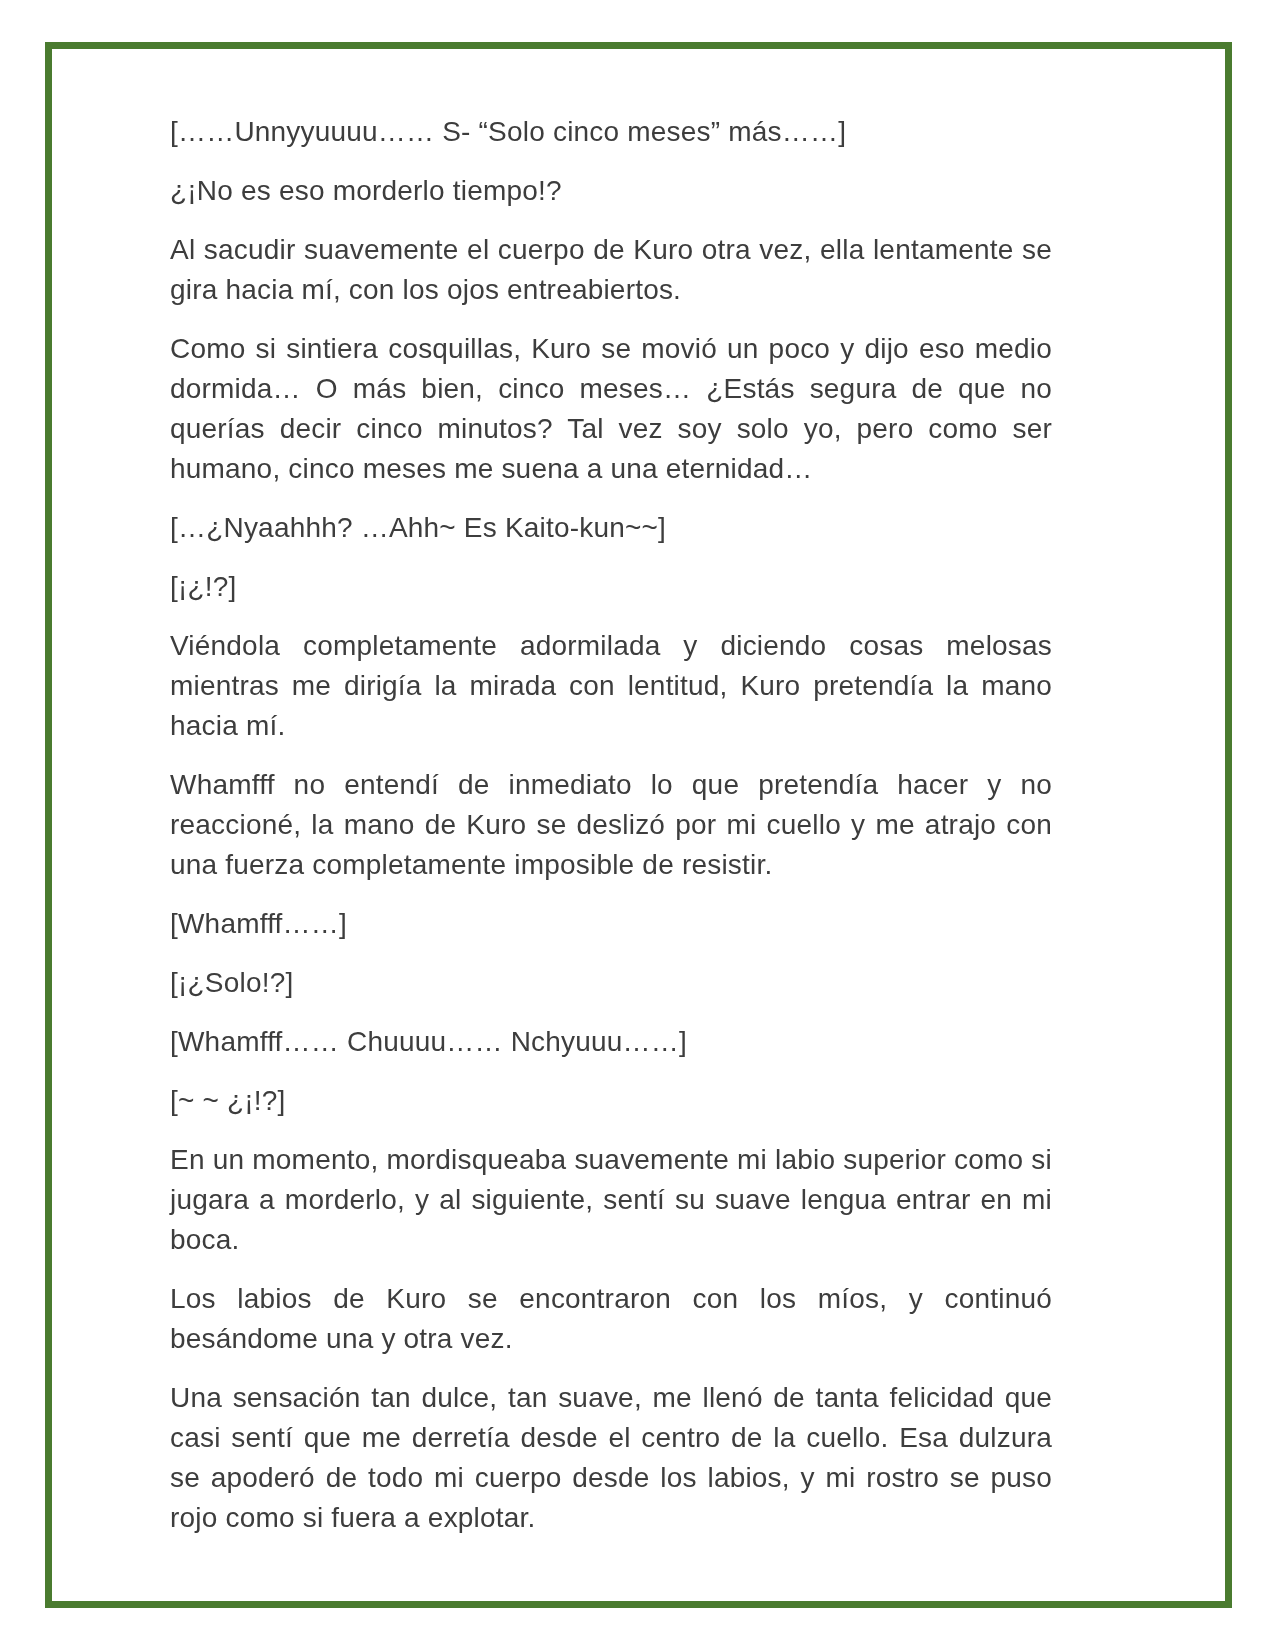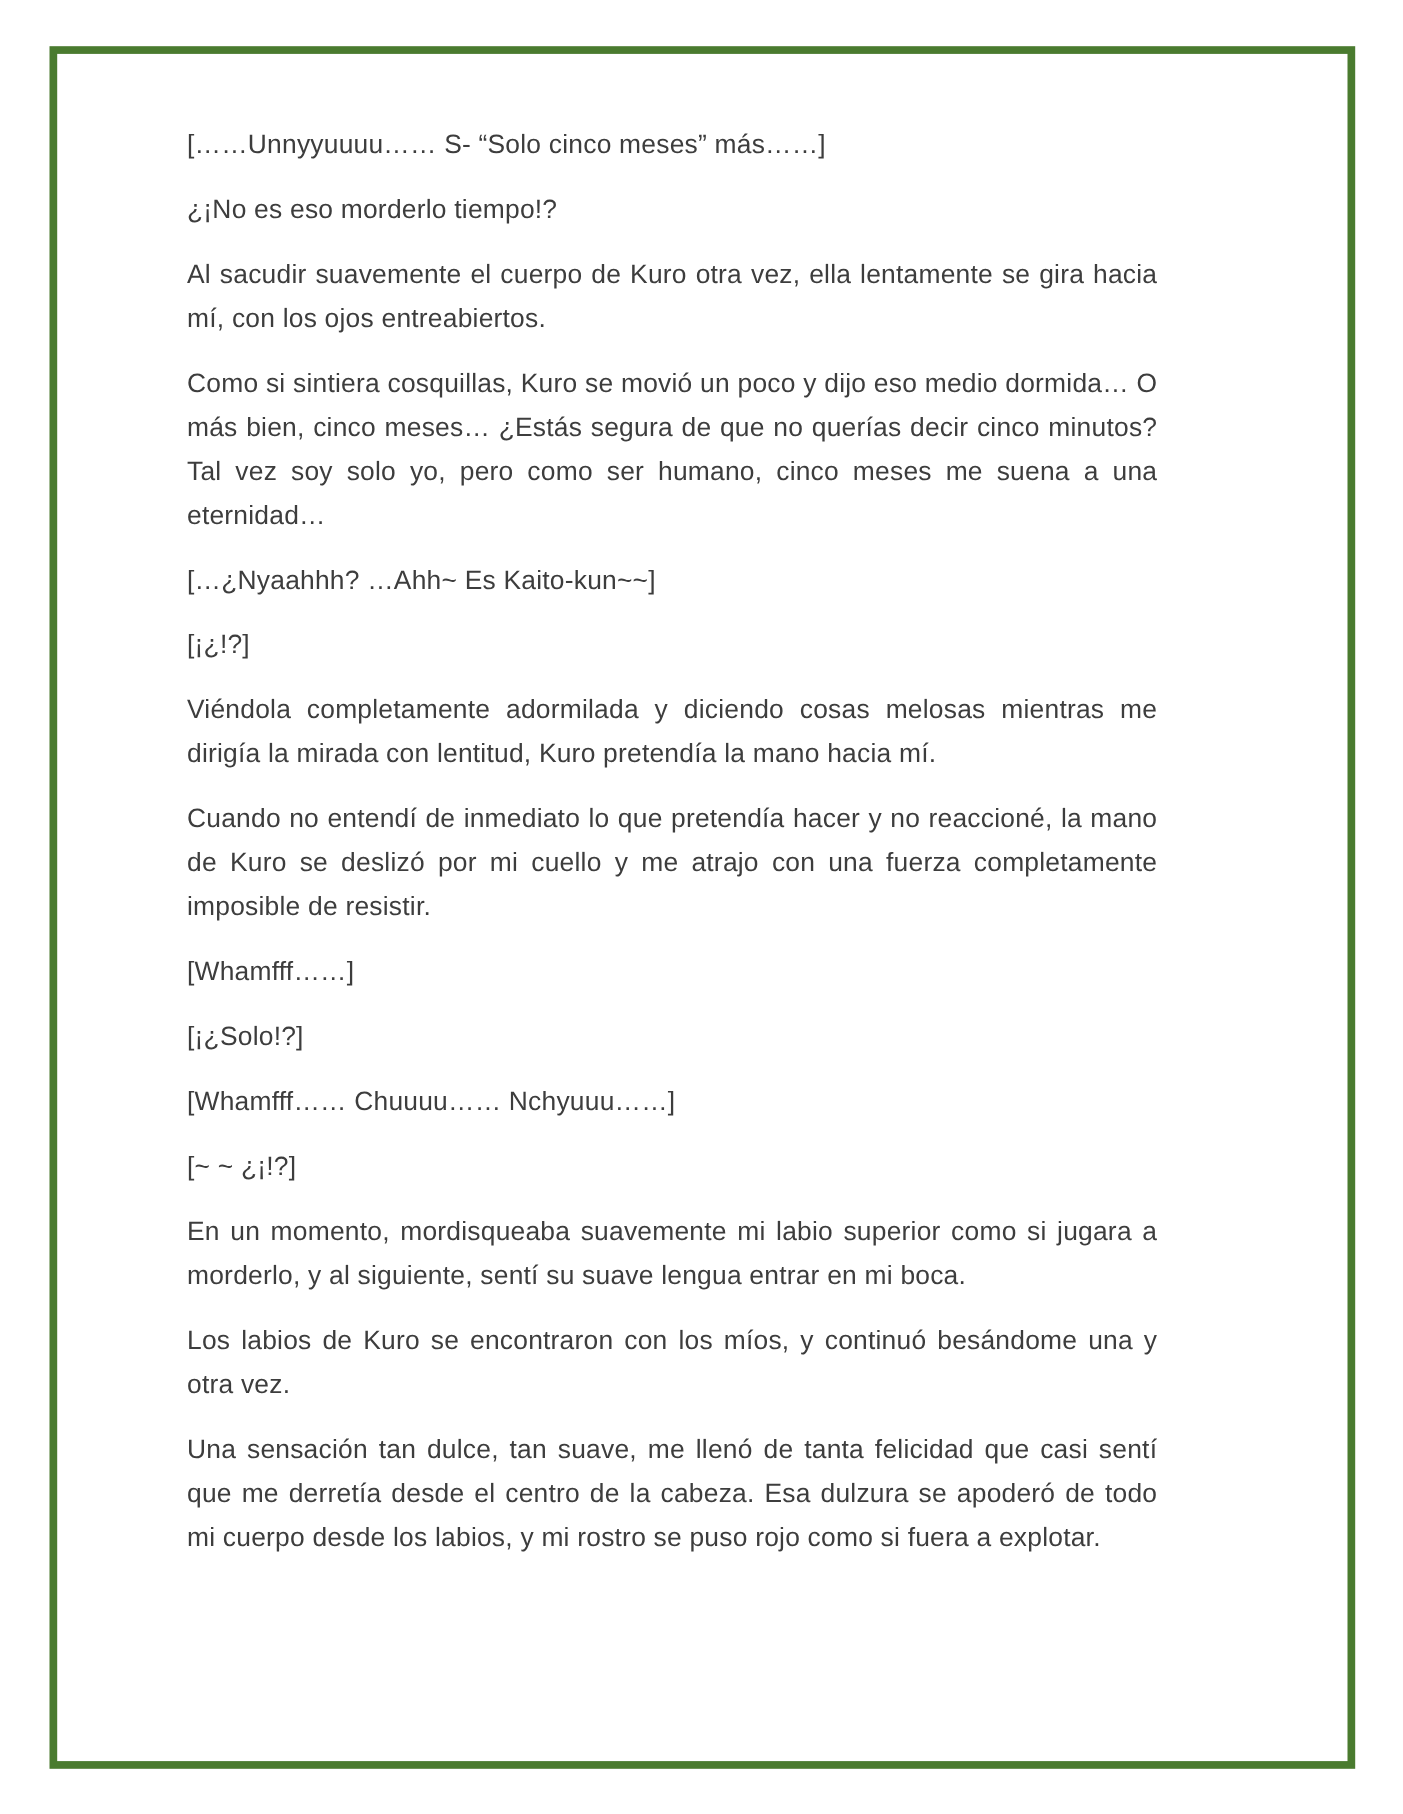--- a/index.html
+++ b/index.html
@@ -26,41 +26,41 @@
     background: #ffffff;
   }
   .document-body {
     position: absolute;
     left: 170px;
     top: 112px;
     width: 882px;
   }
   p.para {
     margin: 0 0 19px 0;
-    font-size: 24px;
+    font-size: 28px;
     line-height: 40px;
     text-align: justify;
     color: var(--text-color, #3d3d3d);
     letter-spacing: 0.2px;
   }
 </style>
 </head>
 <body>
 
 <div class="page-frame"></div>
 
 <div class="document-body">
   <p class="para">[……Unnyyuuuu…… S- “Solo cinco meses” más……]</p>
   <p class="para">¿¡No es eso morderlo tiempo!?</p>
   <p class="para">Al sacudir suavemente el cuerpo de Kuro otra vez, ella lentamente se gira hacia mí, con los ojos entreabiertos.</p>
   <p class="para">Como si sintiera cosquillas, Kuro se movió un poco y dijo eso medio dormida… O más bien, cinco meses… ¿Estás segura de que no querías decir cinco minutos? Tal vez soy solo yo, pero como ser humano, cinco meses me suena a una eternidad…</p>
   <p class="para">[…¿Nyaahhh? …Ahh~ Es Kaito-kun~~]</p>
   <p class="para">[¡¿!?]</p>
   <p class="para">Viéndola completamente adormilada y diciendo cosas melosas mientras me dirigía la mirada con lentitud, Kuro pretendía la mano hacia mí.</p>
-  <p class="para">Cuando no entendí de inmediato lo que pretendía hacer y no reaccioné, la mano de Kuro se deslizó por mi cuello y me atrajo con una fuerza completamente imposible de resistir.</p>
+  <p class="para">Whamfff no entendí de inmediato lo que pretendía hacer y no reaccioné, la mano de Kuro se deslizó por mi cuello y me atrajo con una fuerza completamente imposible de resistir.</p>
   <p class="para">[Whamfff……]</p>
   <p class="para">[¡¿Solo!?]</p>
   <p class="para">[Whamfff…… Chuuuu…… Nchyuuu……]</p>
   <p class="para">[~ ~ ¿¡!?]</p>
   <p class="para">En un momento, mordisqueaba suavemente mi labio superior como si jugara a morderlo, y al siguiente, sentí su suave lengua entrar en mi boca.</p>
   <p class="para">Los labios de Kuro se encontraron con los míos, y continuó besándome una y otra vez.</p>
-  <p class="para">Una sensación tan dulce, tan suave, me llenó de tanta felicidad que casi sentí que me derretía desde el centro de la cabeza. Esa dulzura se apoderó de todo mi cuerpo desde los labios, y mi rostro se puso rojo como si fuera a explotar.</p>
+  <p class="para">Una sensación tan dulce, tan suave, me llenó de tanta felicidad que casi sentí que me derretía desde el centro de la cuello. Esa dulzura se apoderó de todo mi cuerpo desde los labios, y mi rostro se puso rojo como si fuera a explotar.</p>
 </div>
 
 </body></html>

